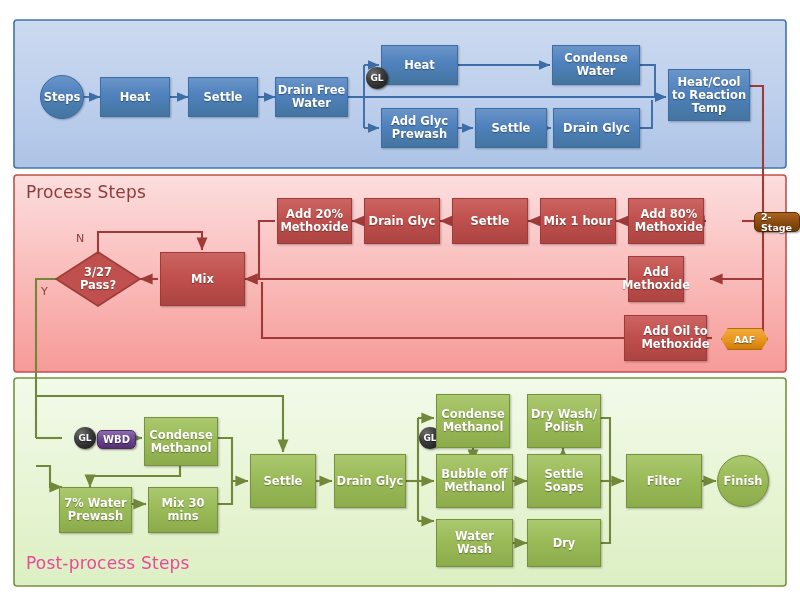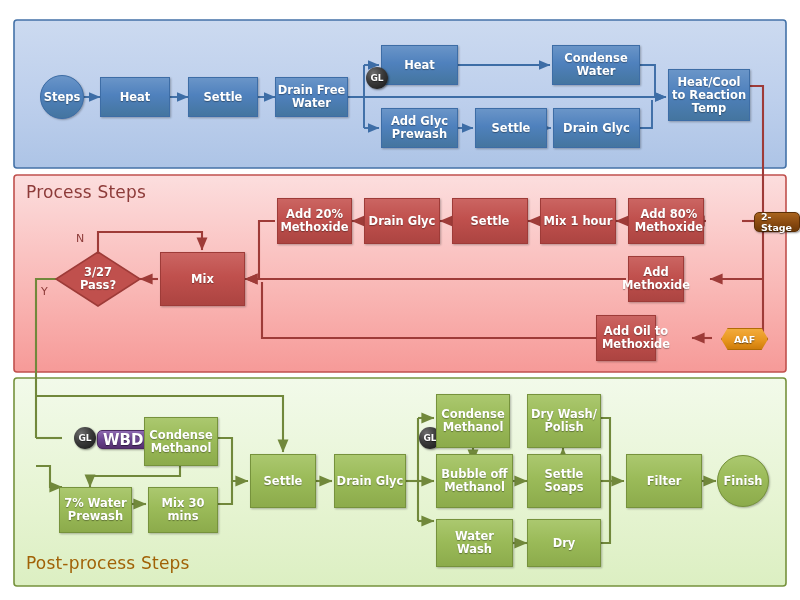--- a/index.html
+++ b/index.html
@@ -37,21 +37,21 @@
     color:#fff;font-weight:bold;font-family:"DejaVu Sans",sans-serif;
     text-shadow:0 1px 1px rgba(0,0,0,.5);
     margin-left:12px;
   }
   .badge.sphere{
     width:22px;height:22px;border-radius:50%;font-size:9px;
     background:radial-gradient(circle at 33% 28%,#6d6d6d 0%,#3a3a3a 45%,#141414 100%);
     box-shadow:1px 1px 2px rgba(0,0,0,.45);
   }
   .badge.pill{
-    height:17px;border-radius:5px;font-size:15px;padding:0 5px;
+    height:17px;border-radius:5px;font-size:10px;padding:0 5px;
     background-image:linear-gradient(180deg,#8e6bb0 0%,#6b4591 50%,#55306f 100%);
     border:1px solid #4b2a62;box-shadow:1px 1px 2px rgba(0,0,0,.4);
   }
   .badge.tag{
     height:18px;border-radius:5px;font-size:9.5px;padding:0 6px;
     background-image:linear-gradient(180deg,#a9641f 0%,#8a4a10 55%,#6e3907 100%);
     border:1px solid #5d3007;box-shadow:1px 1px 2px rgba(0,0,0,.4);
   }
   .badge.hex{
     height:20px;font-size:9.5px;padding:0 12px;
@@ -191,21 +191,21 @@
 
       <path d="M513,543 L527,543" marker-end="url(#arwG)"></path>
 
       <path d="M601,543 L610,543 L610,481"></path>
 
       <path d="M702,481 L716,481" marker-end="url(#arwG)"></path>
     </g>
   </svg>
 
   <div class="panel-title" style="left:26px;top:182px;color:#8d3b39;">Process Steps</div>
-  <div class="panel-title" style="left:26px;top:553px;color:#a16207;">Post-process Steps</div>
+  <div class="panel-title" style="left:26px;top:553px;color:#ec4899;">Post-process Steps</div>
 
   <div class="node blue circle" style="left:40px;top:75px;width:44px;height:44px;">
     <span>Steps</span>
     </div>
 
   <div class="node blue" style="left:100px;top:77px;width:70px;height:40px;">
     <span>Heat</span>
     </div>
 
   <div class="node blue" style="left:188px;top:77px;width:70px;height:40px;">
@@ -276,21 +276,21 @@
     </div>
 
   <div class="node red" style="left:628px;top:198px;width:76px;height:46px;white-space:pre-line;justify-content:flex-end;">
     <span>Add 80%
 Methoxide</span></div>
 
   <div class="node red" style="left:628px;top:256px;width:56px;height:46px;white-space:pre-line;">
     <span>Add
 Methoxide</span></div>
 
-  <div class="node red" style="left:596px;top:315px;width:60px;height:46px;white-space:pre-line;padding-left:20px;">
+  <div class="node red" style="left:624px;top:315px;width:83px;height:46px;white-space:pre-line;padding-left:20px;">
     <span>Add Oil to
 Methoxide</span></div>
 
   <div class="badge tag" style="left:742px;top:212px;">
     <span>2-Stage</span>
     </div>
 
   <div class="badge hex" style="left:709px;top:328px;">
     <span>AAF</span>
     </div>

